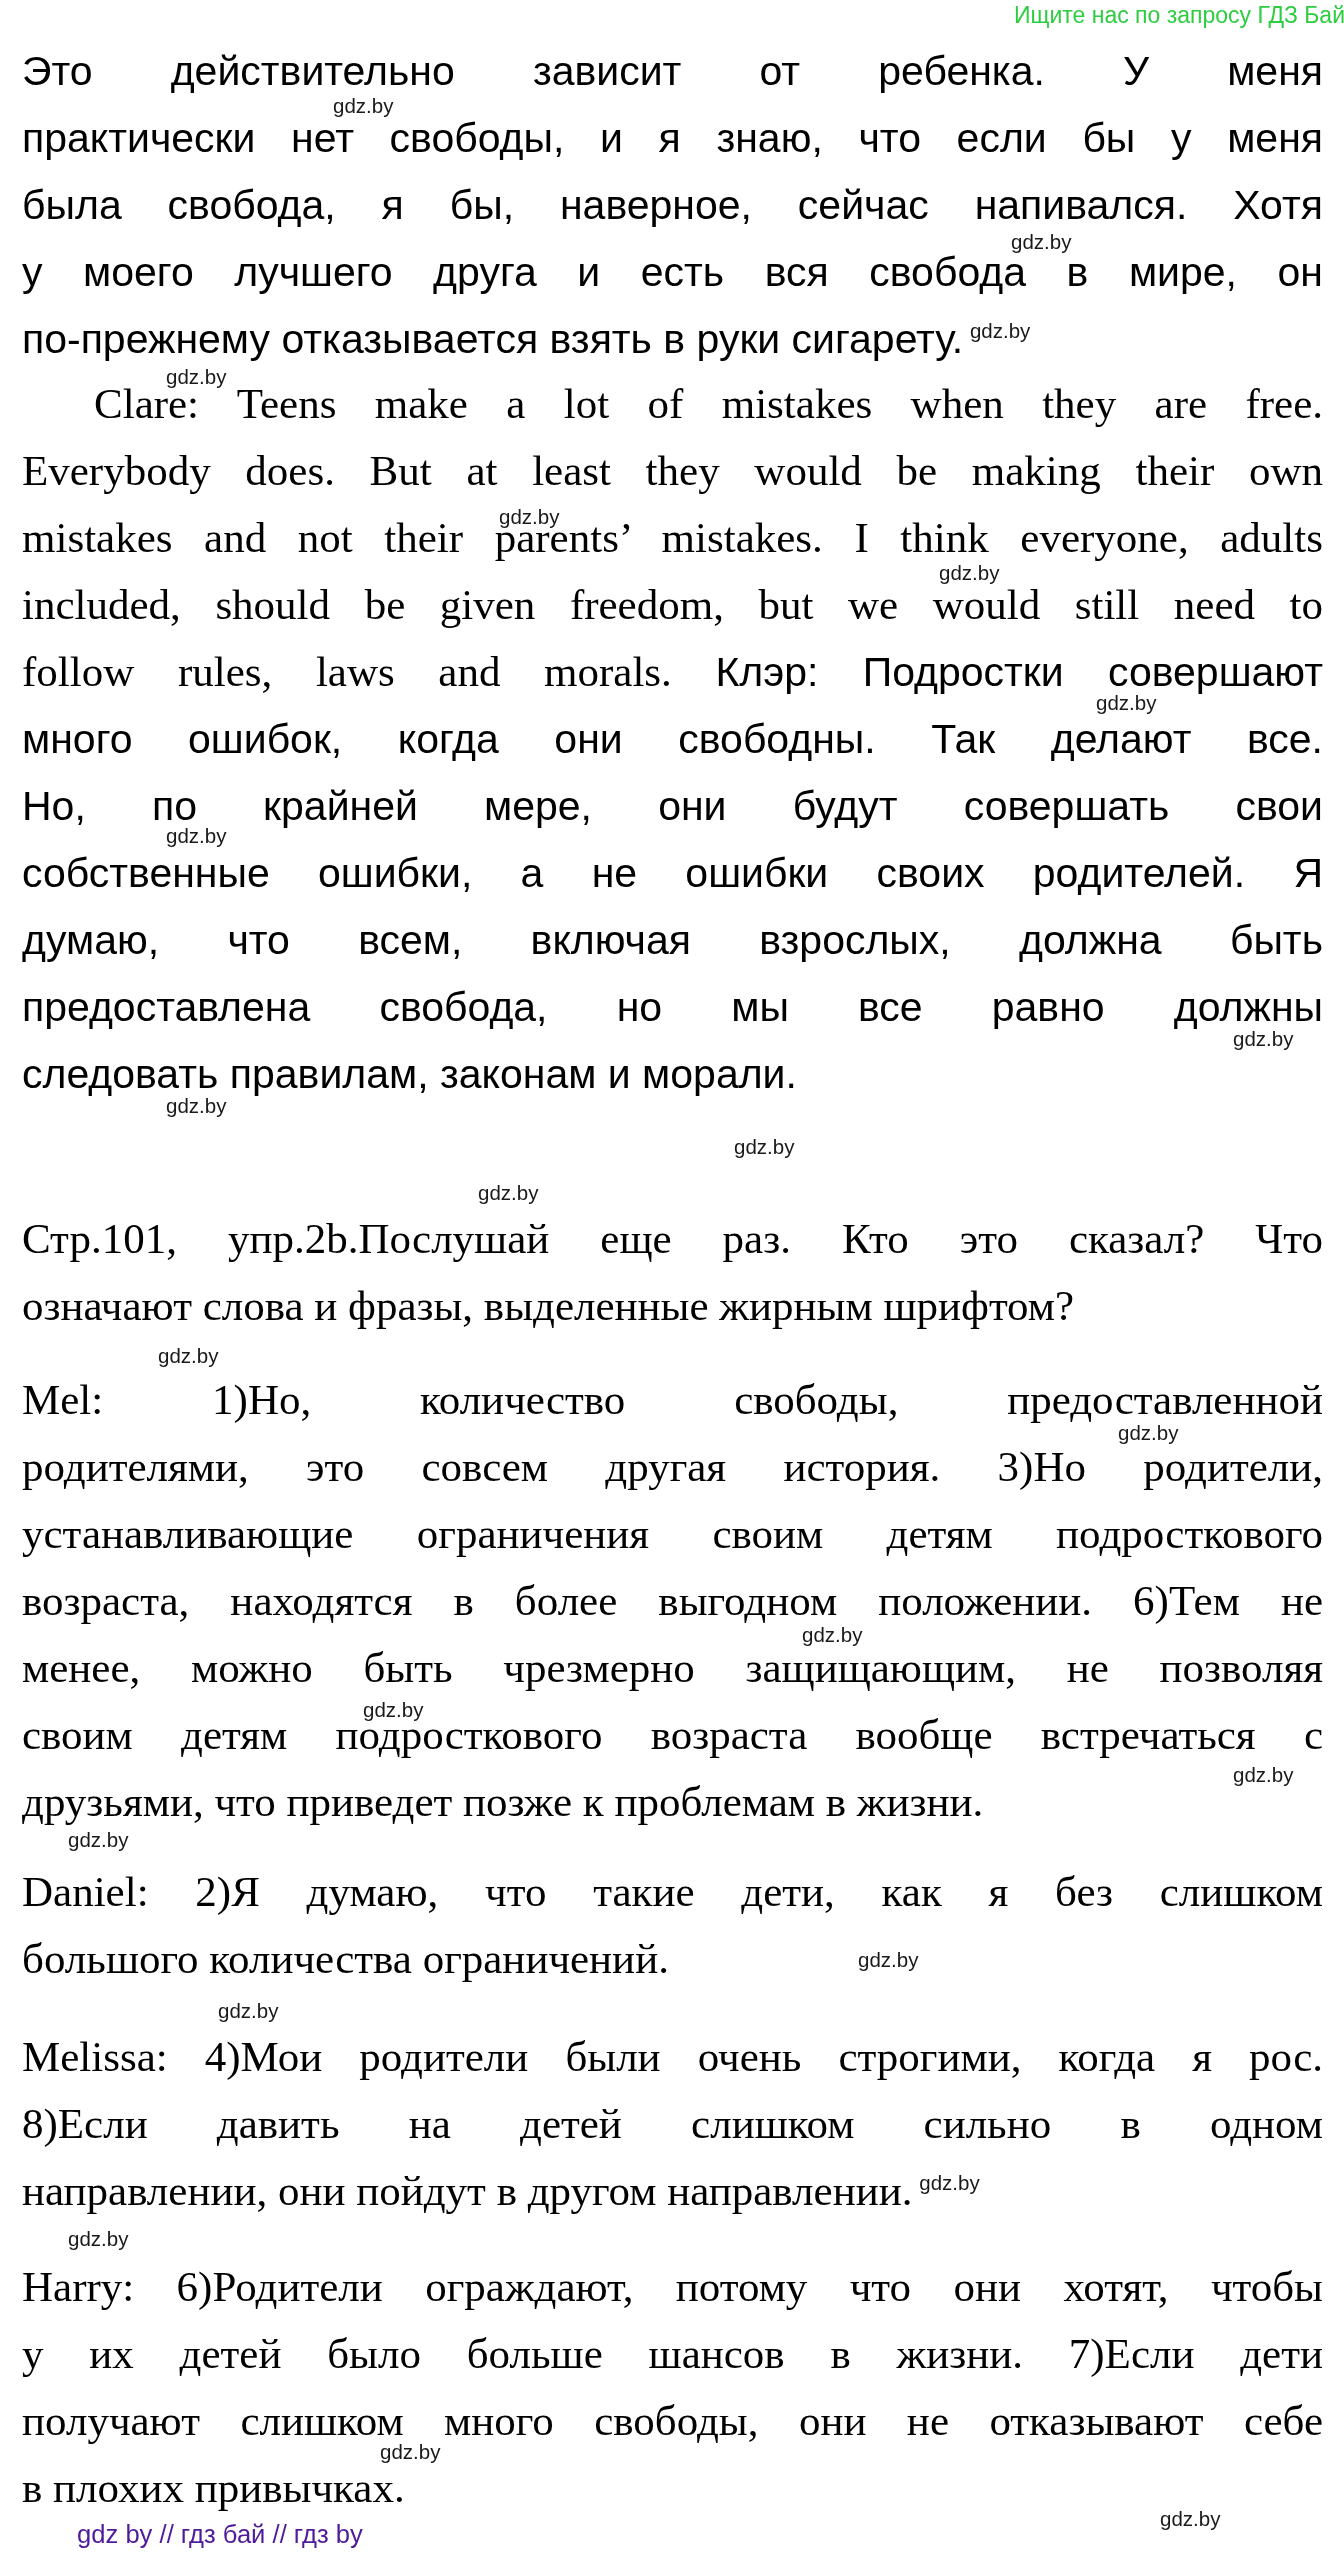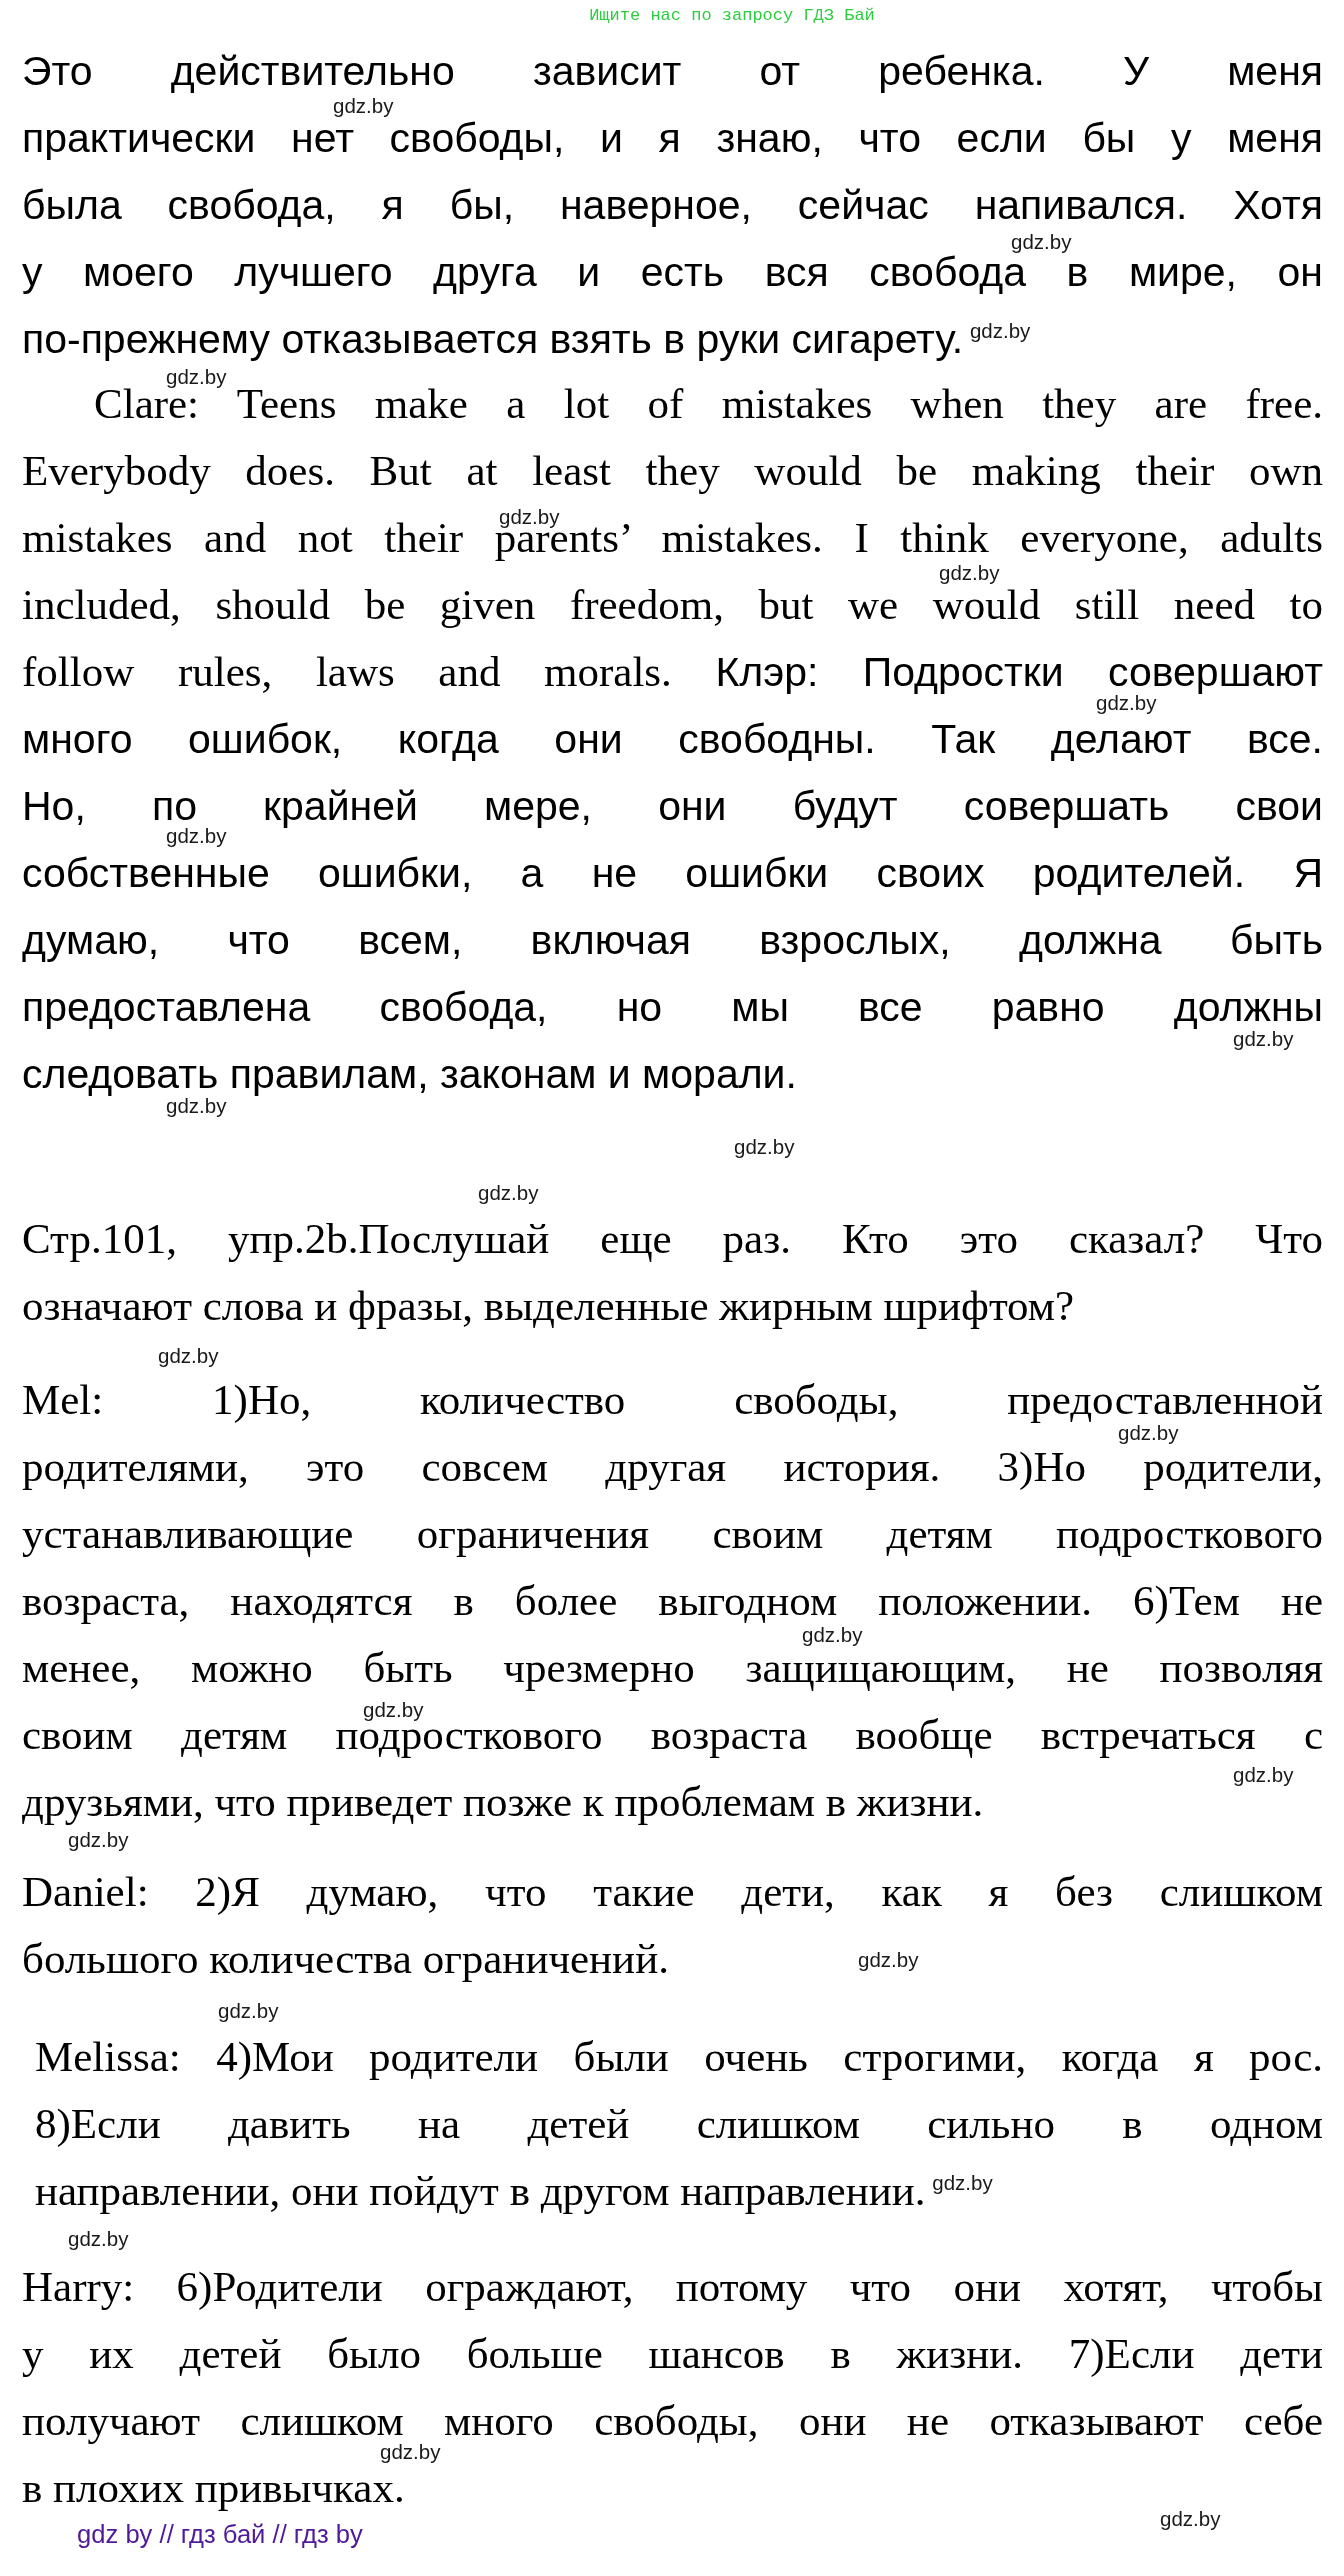--- a/index.html
+++ b/index.html
@@ -5,23 +5,23 @@
   html,body{margin:0;padding:0;background:#fff;}
   #page{
     position:relative;
     width:1345px;height:2576px;
     background:#fff;
     overflow:hidden;
     color:#000;
   }
   #banner{
     position:absolute;top:1.7px;left:119px;right:0;
-    text-align:center;
-    font-family:Liberation Mono, monospace;
-    font-size:17px;line-height:27px;
+    text-align:right;
+    font-family:Liberation Sans, sans-serif;
+    font-size:23px;line-height:27px;
   }
   #footer{
     position:absolute;top:2519px;left:77px;right:0;
     text-align:left;
     font-family:"Liberation Sans","DejaVu Sans",sans-serif;
     font-size:25.6px;line-height:31px;
   }
   .para{position:absolute;left:22px;right:22px;}
   .line{line-height:67px;}
   .just{text-align:justify;text-align-last:justify;}
@@ -78,21 +78,21 @@
         <div class="line serif just"><span class="">устанавливающие ограничения своим детям подросткового</span></div>
         <div class="line serif just"><span class="">возраста, находятся в более выгодном положении. 6)Тем не</span></div>
         <div class="line serif just"><span class="">менее, можно быть чрезмерно защищающим, не позволяя</span></div>
         <div class="line serif just"><span class="">своим детям подросткового возраста вообще встречаться с</span></div>
         <div class="line serif"><span class="">друзьями, что приведет позже к проблемам в жизни.</span></div>
       </div>
       <div class="para" style="top: 1858px;">
         <div class="line serif just"><span class="b ">Daniel</span><span class="">: 2)Я думаю, что такие дети, как я без слишком</span></div>
         <div class="line serif"><span class="">большого количества ограничений.</span></div>
       </div>
-      <div class="para" style="top: 2023px; margin-left: 13px;">
+      <div class="para" style="top: 2023px;">
         <div class="line serif just"><span class="b ">Melissa</span><span class="">: 4)Мои родители были очень строгими, когда я рос.</span></div>
         <div class="line serif just"><span class="">8)Если давить на детей слишком сильно в одном</span></div>
         <div class="line serif"><span class="">направлении, они пойдут в другом направлении.</span><sup class="wm-sup" style="color: rgb(26, 26, 26);">gdz.by</sup></div>
       </div>
       <div class="para" style="top: 2253px;">
         <div class="line serif just"><span class="b ">Harry</span><span class="">: 6)Родители ограждают, потому что они хотят, чтобы</span></div>
         <div class="line serif just"><span class="">у их детей было больше шансов в жизни. 7)Если дети</span></div>
         <div class="line serif just"><span class="">получают слишком много свободы, они не отказывают себе</span></div>
         <div class="line serif"><span class="">в плохих привычках.</span></div>
       </div>

